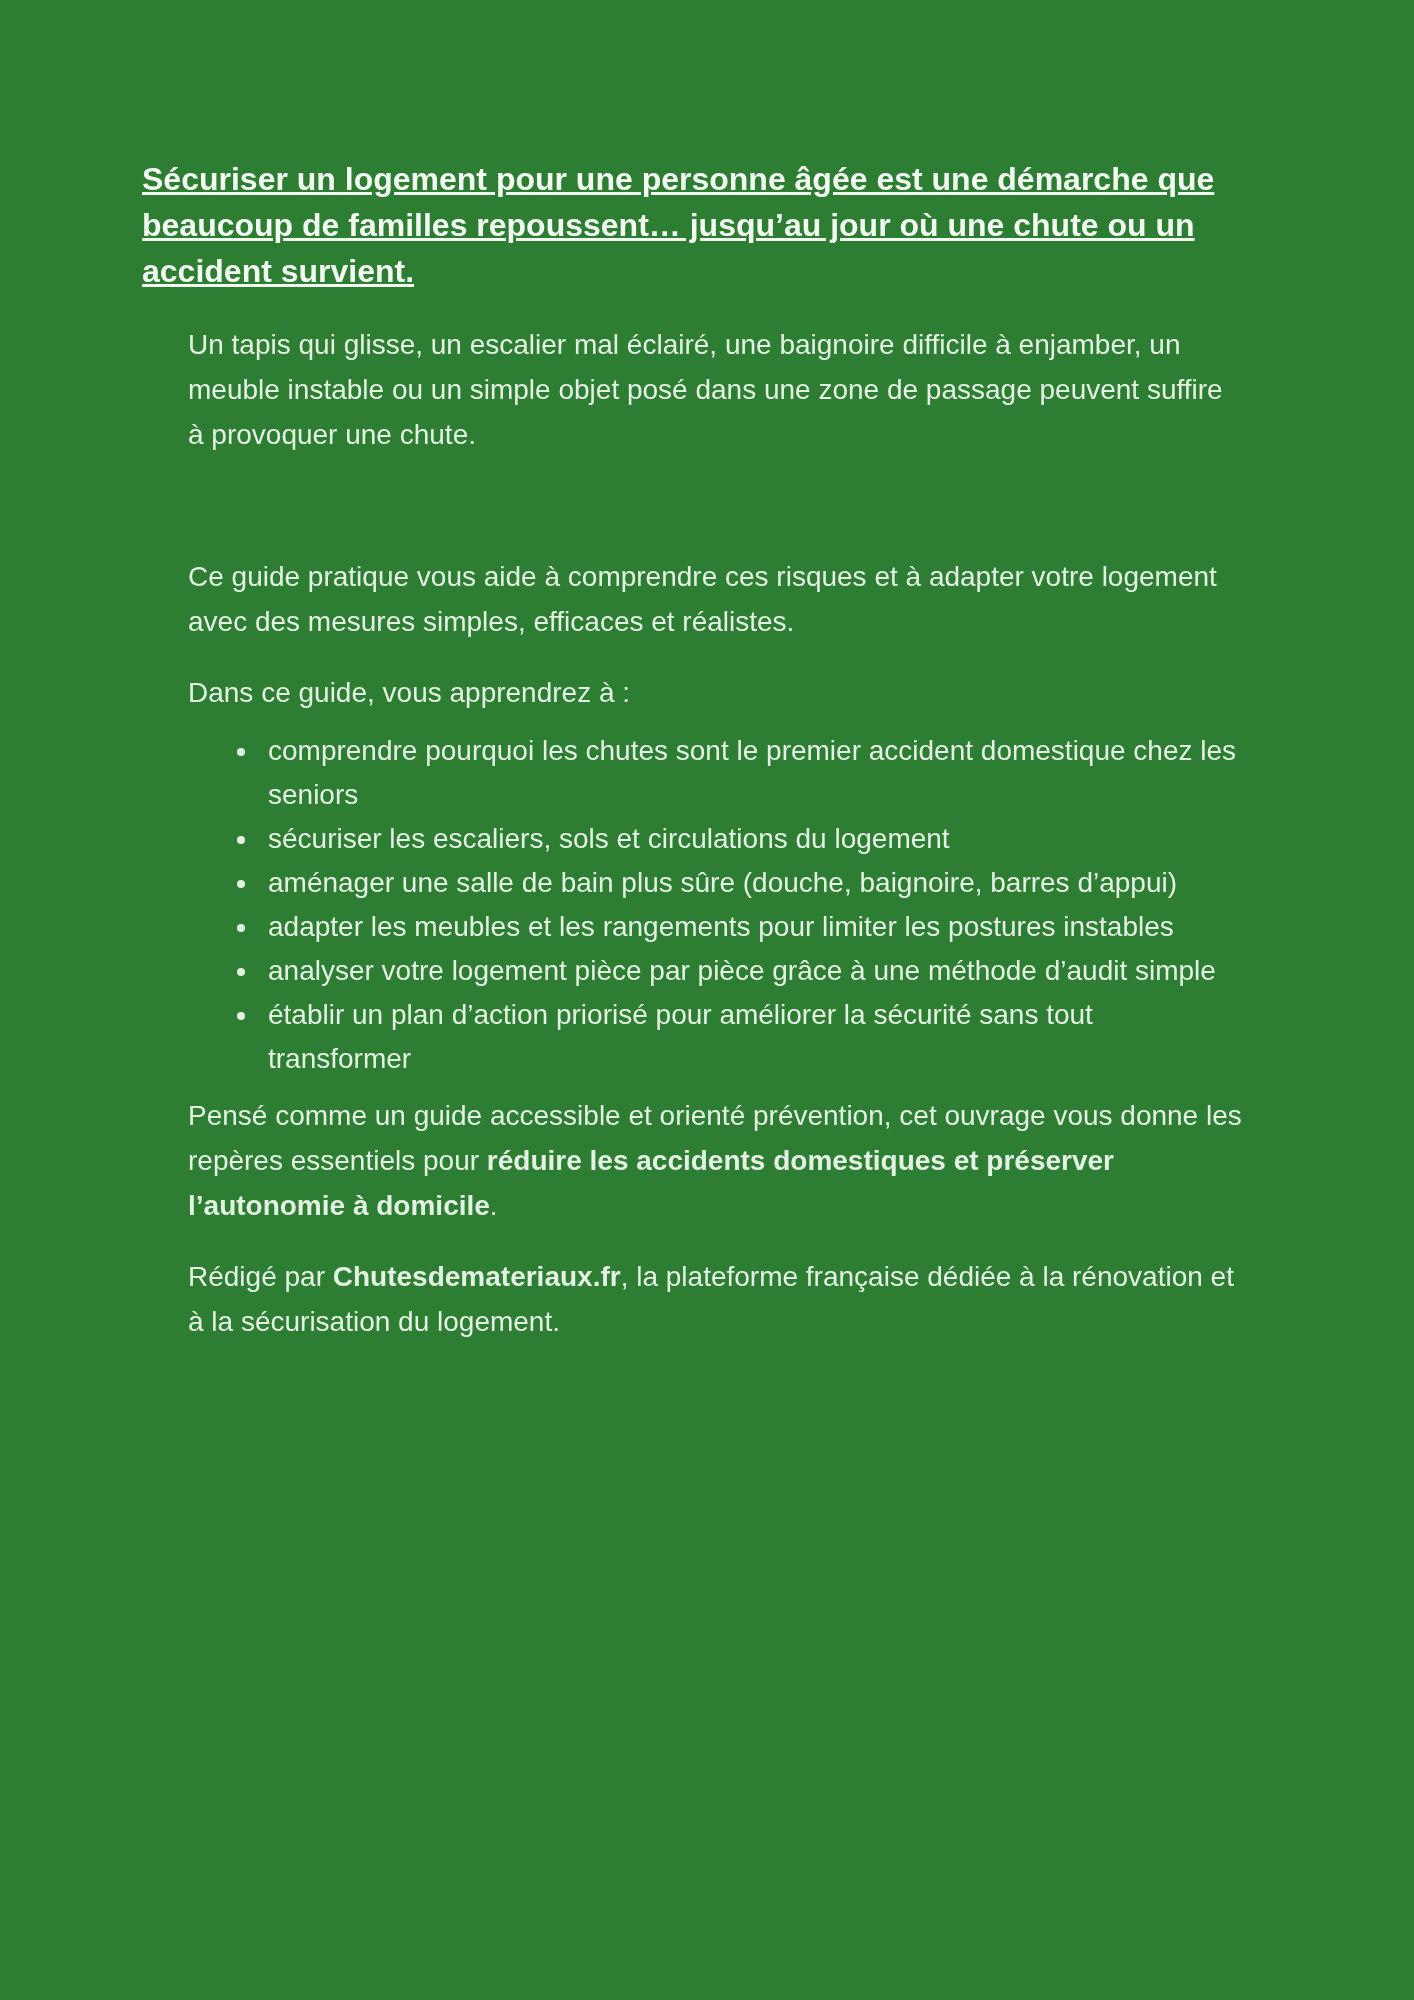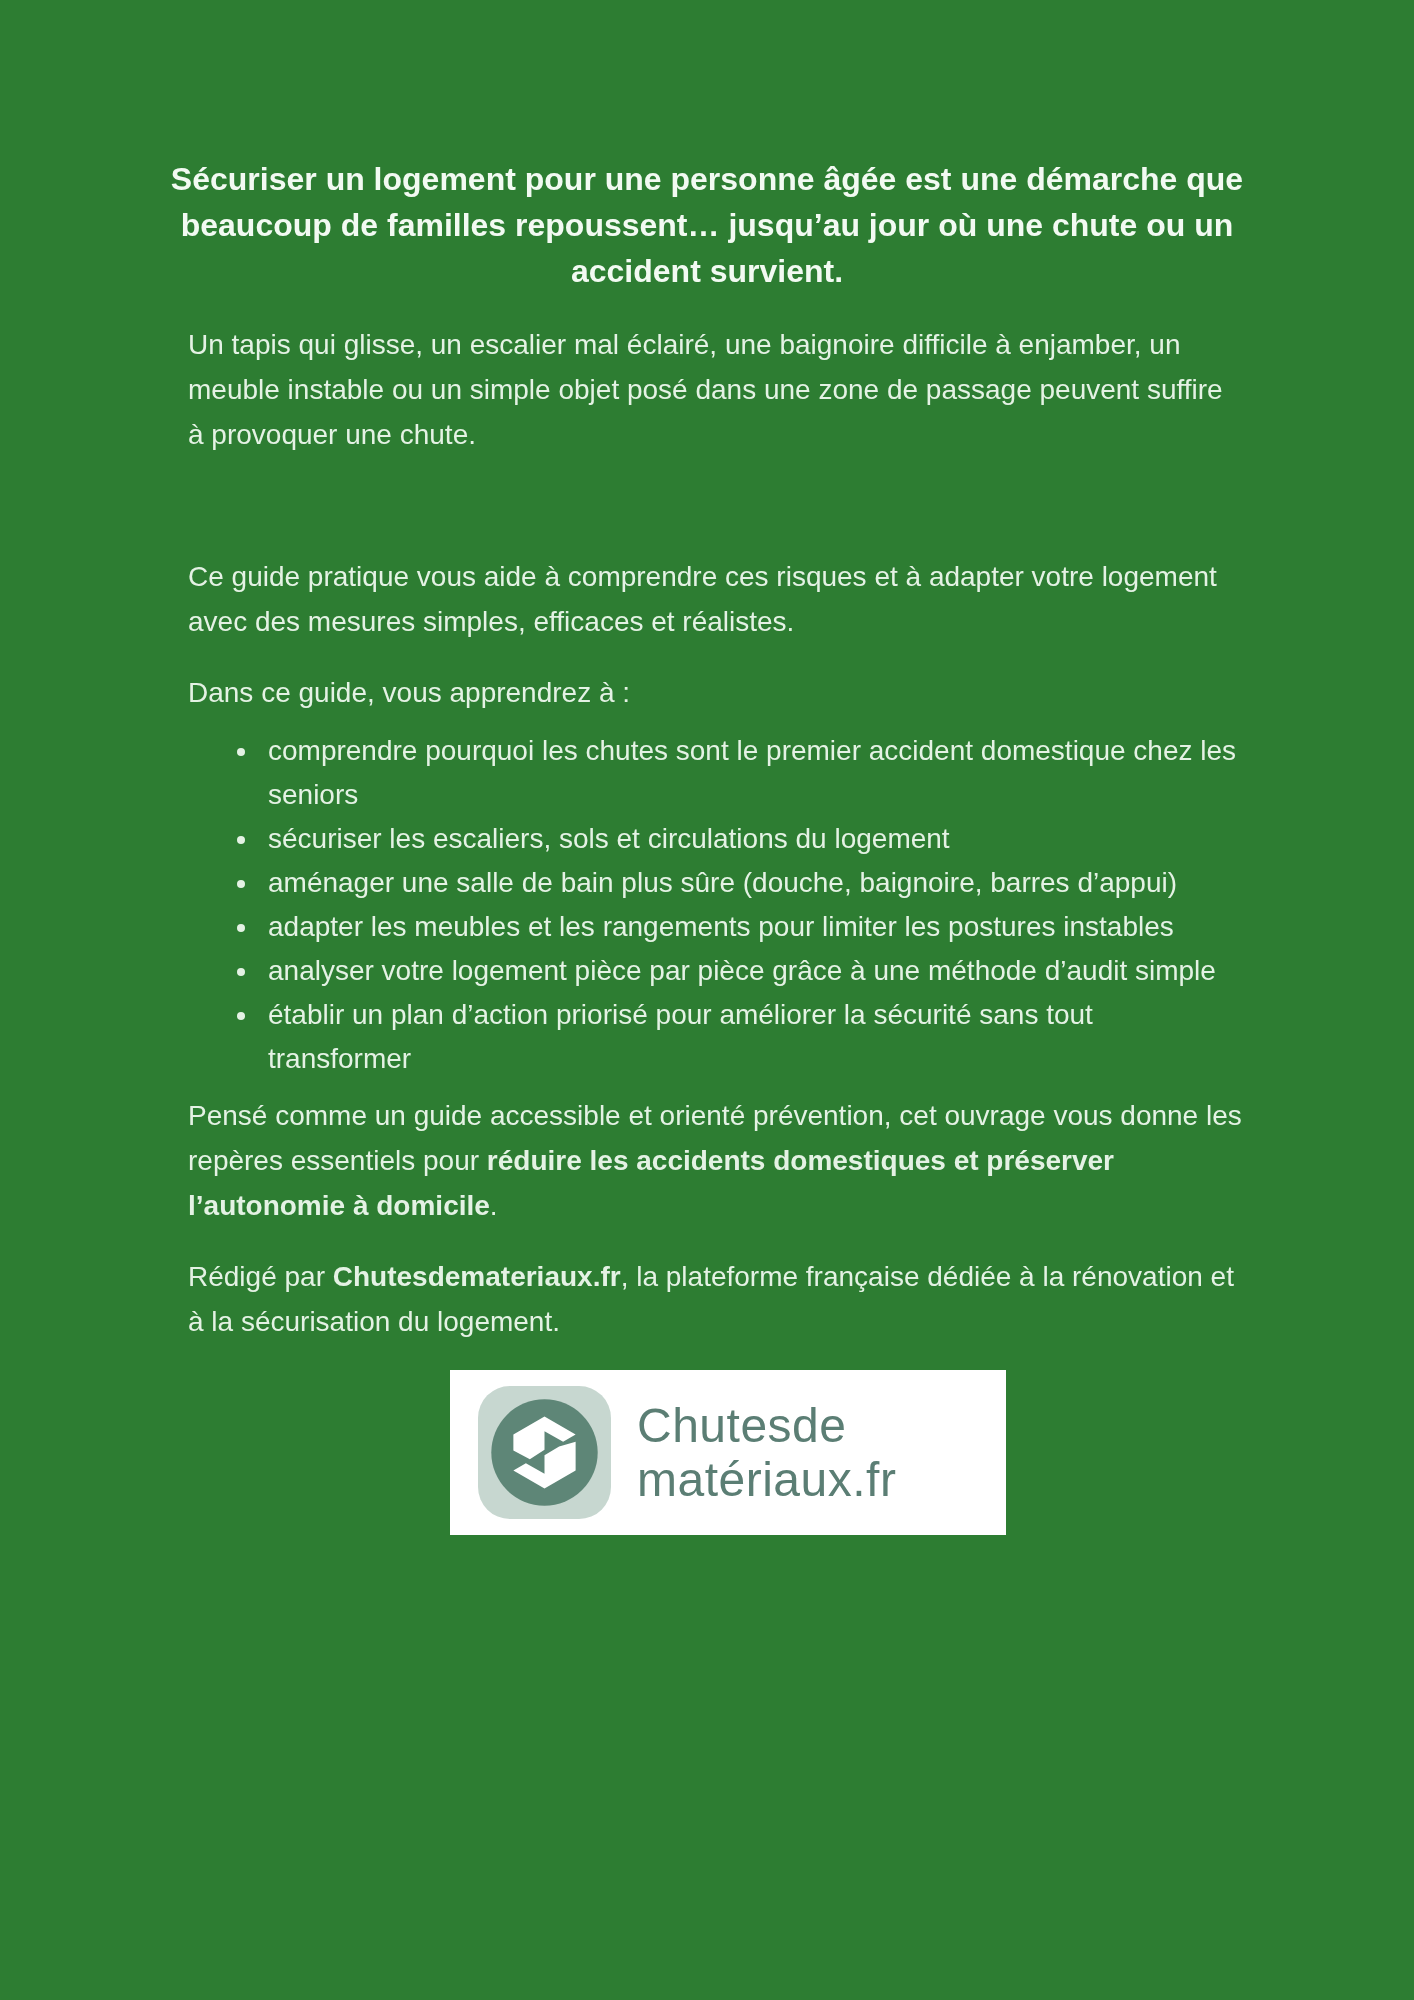--- a/index.html
+++ b/index.html
@@ -14,23 +14,23 @@
   .page {
     box-sizing: border-box;
     width: 1414px;
     height: 2000px;
     padding: 156px 172px 0 172px;
   }
   .heading {
     font-size: 32px;
     line-height: 46px;
     font-weight: bold;
-    text-align: center;
     color: #f2faf2;
     margin: 0 -30px 28px -30px;
+    text-decoration: underline;
   }
   .para {
     font-size: 28px;
     line-height: 45px;
     margin: 0 0 26px 16px;
   }
   .para b { font-weight: bold; }
   .pre { white-space: pre-wrap; }
   .list-intro { margin-bottom: 14px; }
   ul.guide-list {
@@ -91,23 +91,14 @@
     <li>adapter les meubles et les rangements pour limiter les postures instables</li>
     <li>analyser votre logement pièce par pièce grâce à une méthode d’audit simple</li>
     <li>établir un plan d’action priorisé pour améliorer la sécurité sans tout transformer</li>
   </ul>
 
   <p class="para"><span>Pensé comme un guide accessible et orienté prévention, cet ouvrage vous donne les repères essentiels pour </span><b>réduire les accidents domestiques et préserver l’autonomie à domicile</b><span>.</span></p>
 
 
   <p class="para"><span>Rédigé par </span><b>Chutesdemateriaux.fr</b><span>, la plateforme française dédiée à la rénovation et à la sécurisation du logement.</span></p>
 
-  <div class="logo-box">
-    <svg class="logo-icon" viewBox="0 0 100 100" aria-hidden="true">
-      <rect x="0" y="0" width="100" height="100" rx="24" fill="#c7d7d0"></rect>
-      <circle cx="50" cy="50" r="40" fill="#5e8677"></circle>
-      <polygon fill="#ffffff" points="26.6,36.5 50,23 73.4,36.5 64,42 50,34 50,48 39,55 26.6,48.5"></polygon>
-      <polygon fill="#ffffff" points="73.4,42 73.4,63.5 50,77 26.6,63.5 36,58 50,66 50,52 61,45.5"></polygon>
-    </svg>
-    <div class="logo-text"><span>Chutesde</span><br><span>matériaux.fr</span></div>
-  </div>
 
 </div>
 
 </body></html>

